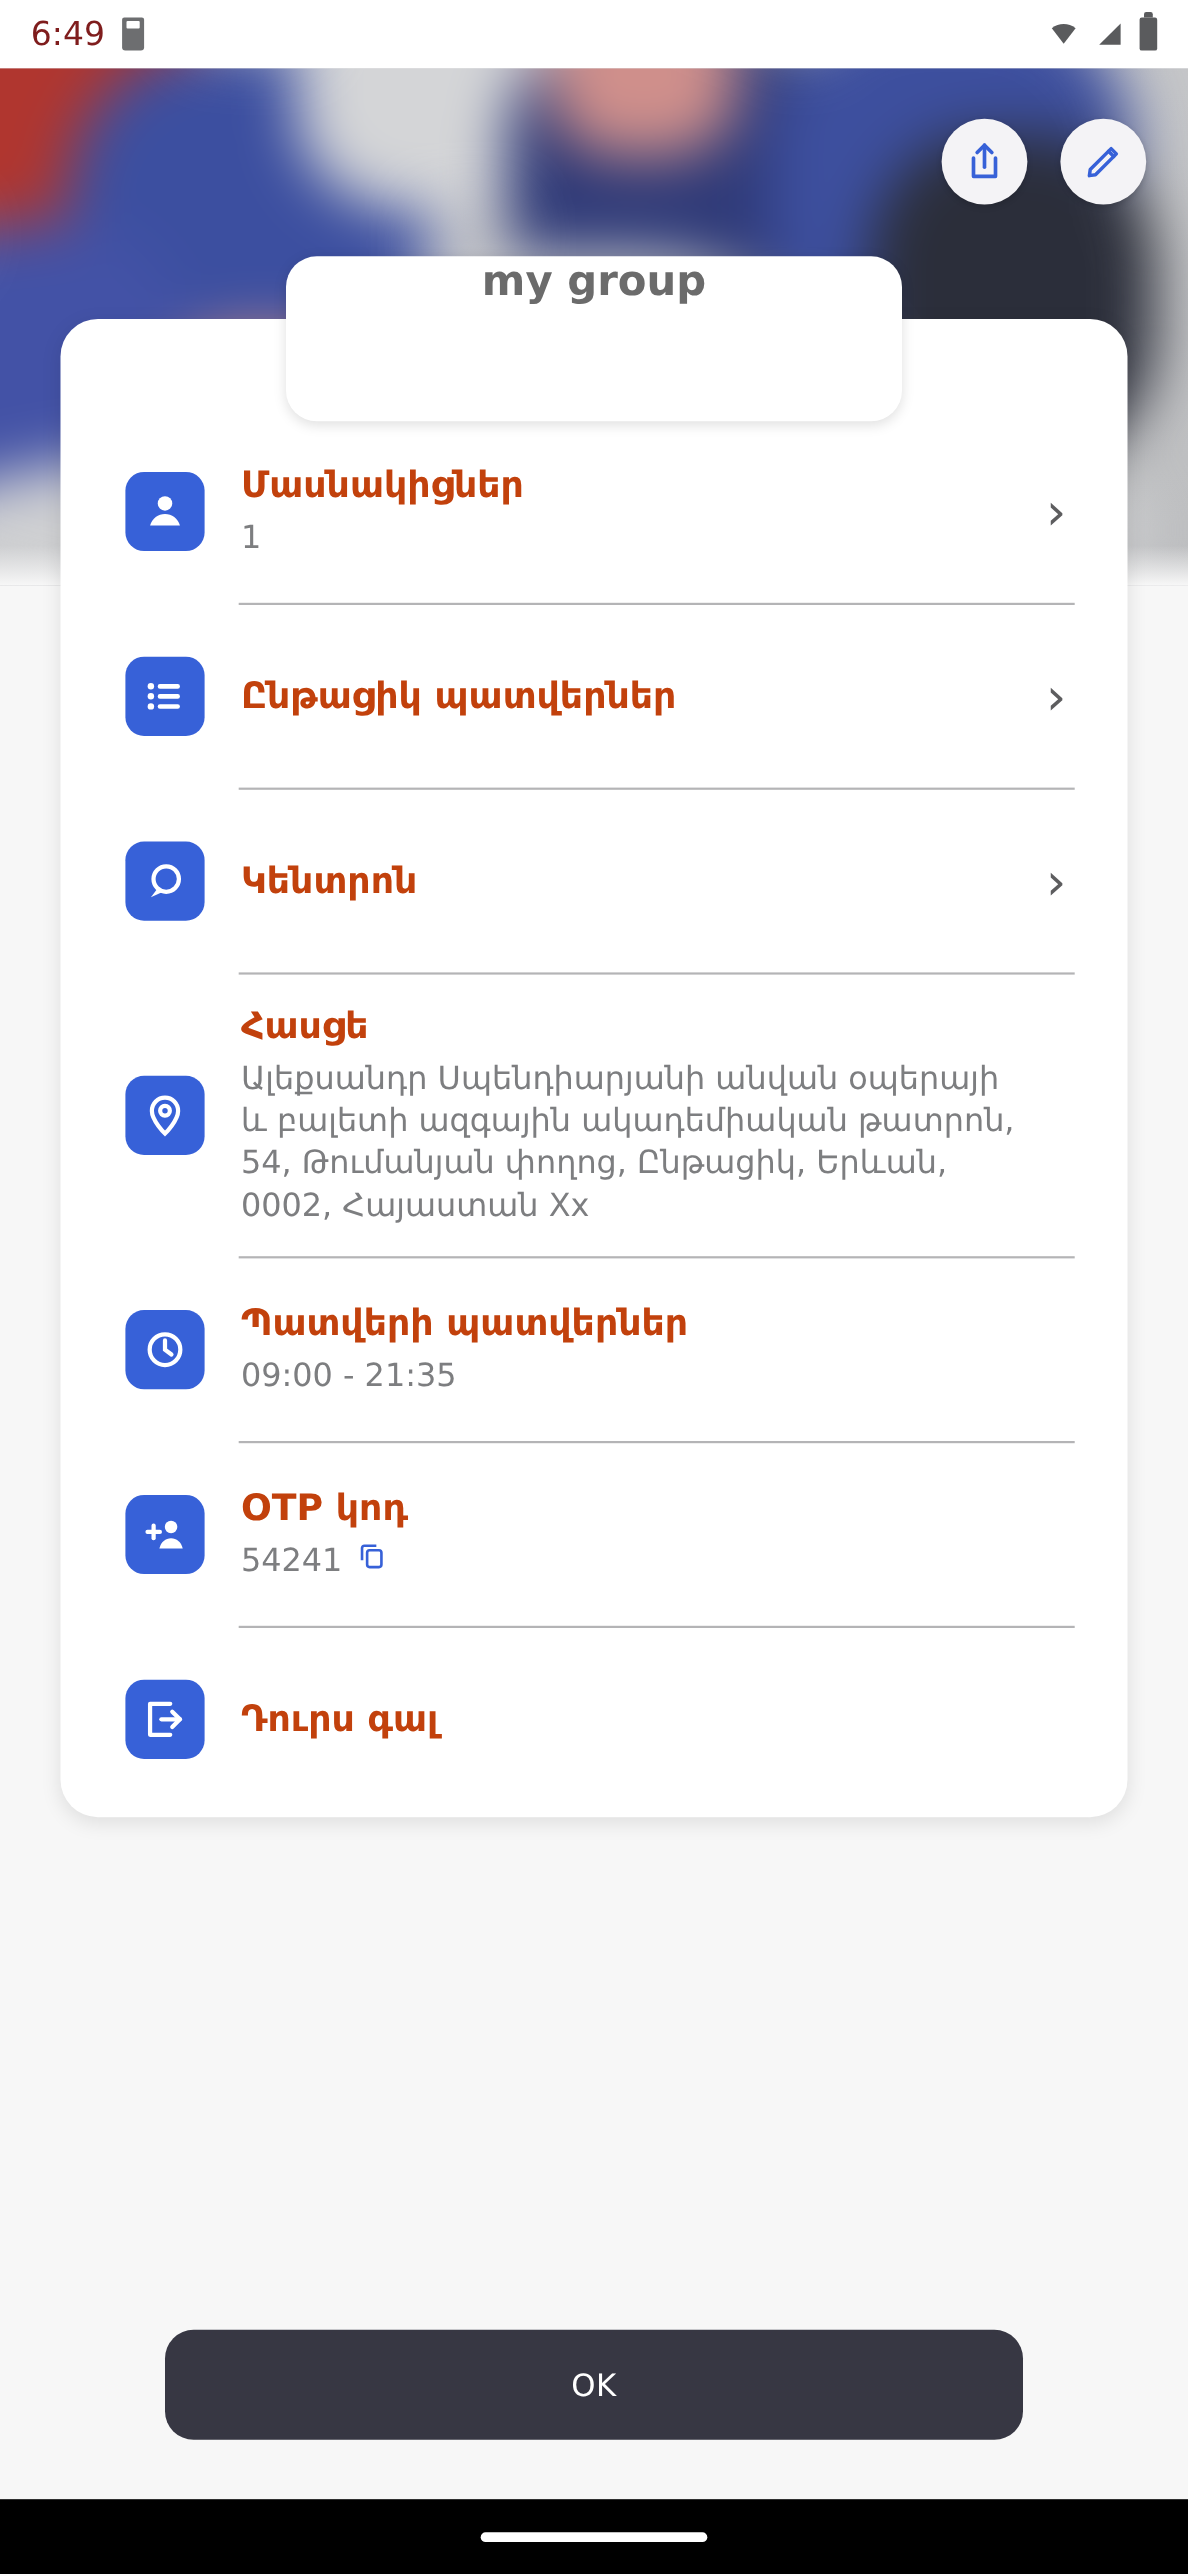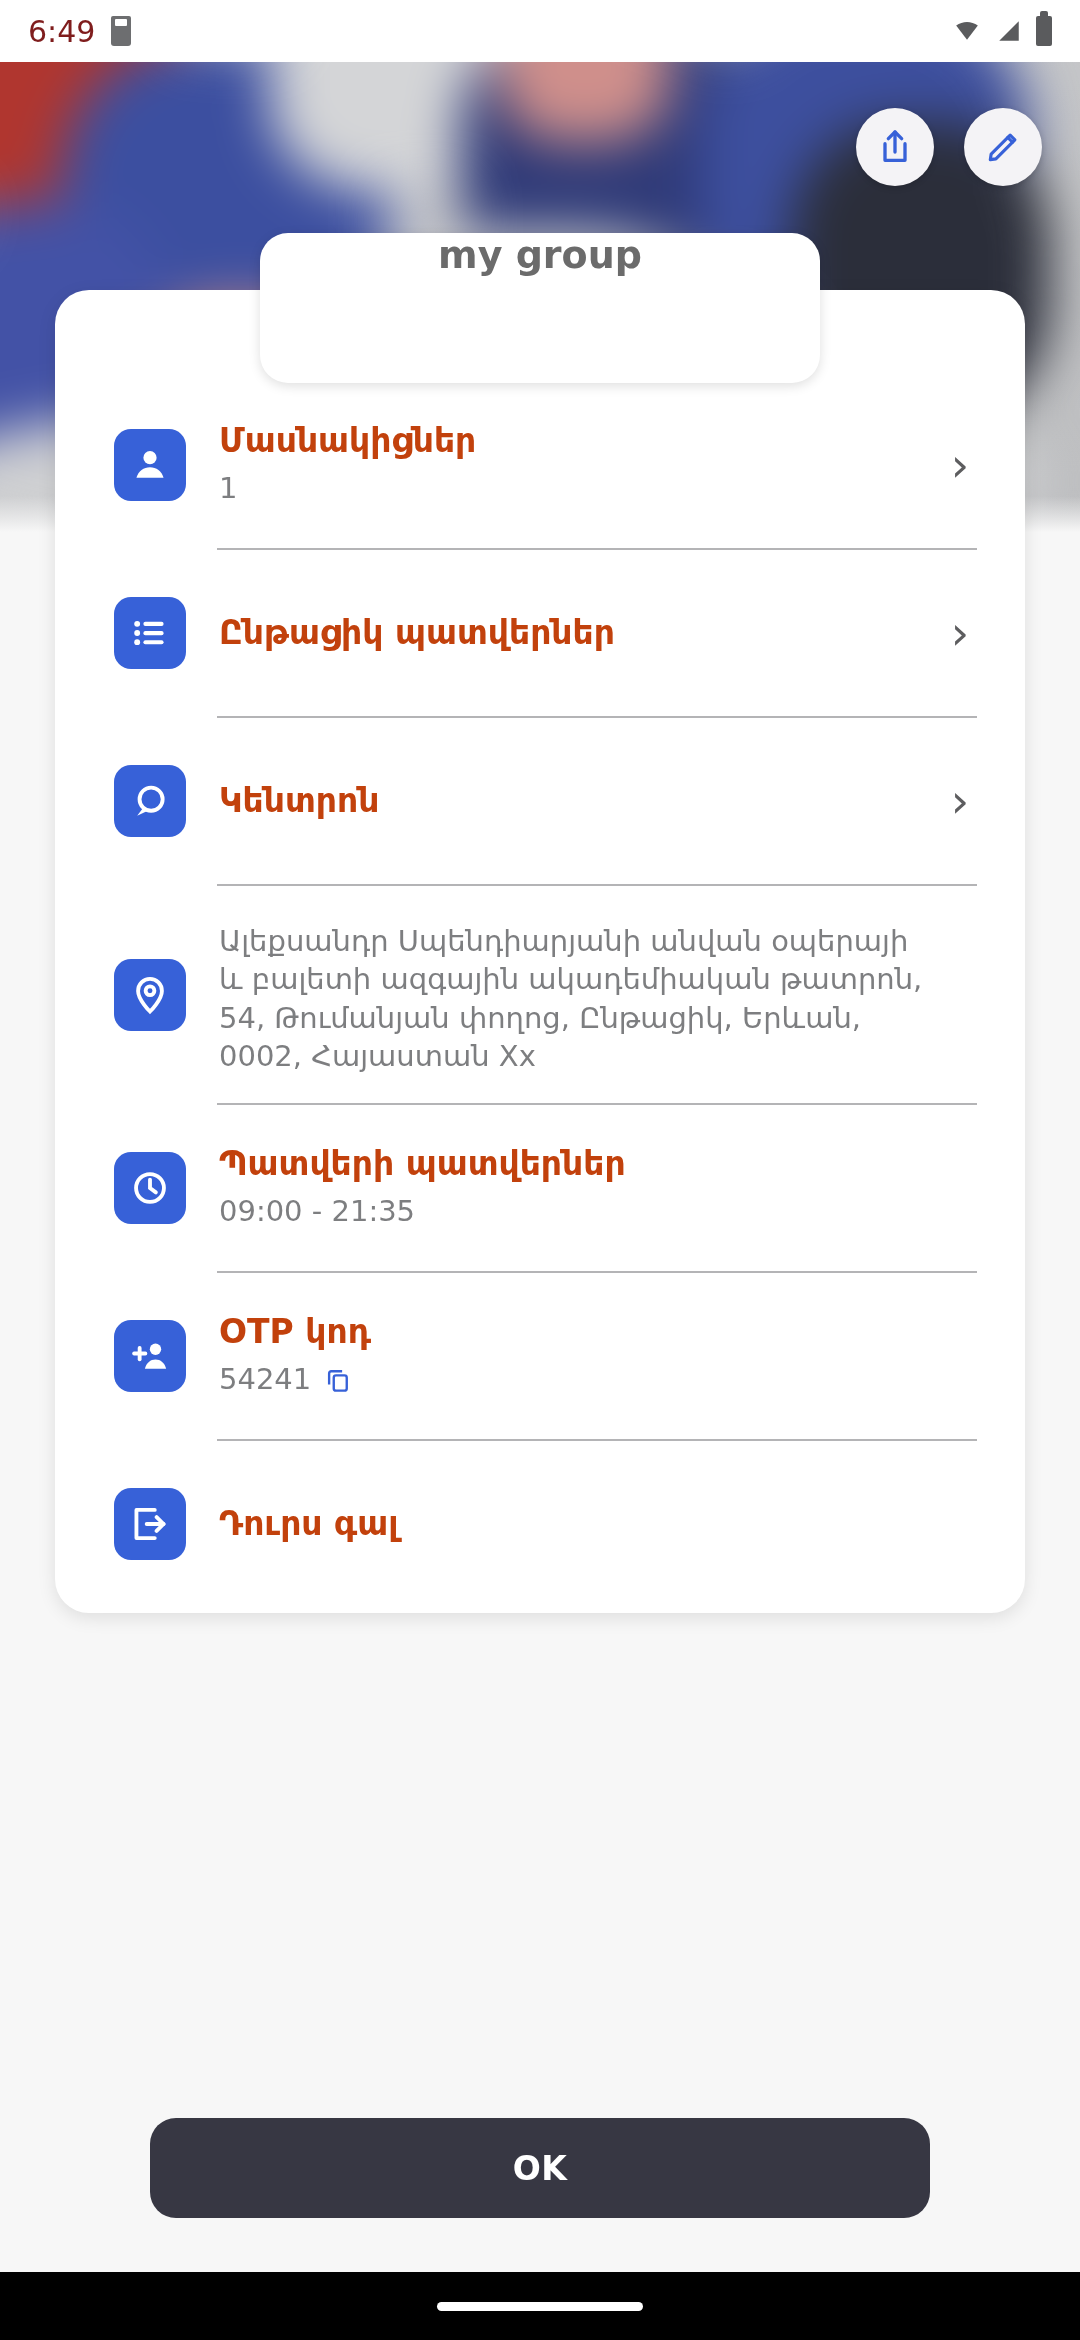--- a/index.html
+++ b/index.html
@@ -161,21 +161,21 @@
     font-family: "DejaVu Sans", sans-serif;
   }
   .row-sub {
     font-size: 29px;
     color: #7d7e80;
     line-height: 1.32;
     margin-top: 8px;
     font-family: "DejaVu Sans", sans-serif;
     font-weight: normal;
   }
-  .row-sub.inline-copy { display: flex; align-items: center; gap: 12px; }
+  .row-sub.inline-copy { display: flex; align-items: flex-start; gap: 12px; }
   .chev {
     align-self: center;
     flex: 0 0 auto;
     width: 34px;
     color: #5d5d5f;
     font-size: 46px;
     line-height: 1;
     font-weight: normal;
     text-align: center;
     font-family: "DejaVu Sans", sans-serif;
@@ -194,21 +194,21 @@
     position: absolute;
     left: 150px; top: 2118px;
     width: 780px; height: 100px;
     background: #373743;
     border-radius: 26px;
     display: flex; align-items: center; justify-content: center;
     cursor: pointer;
     z-index: 20;
   }
   #ok-button-label {
-    color: #ffffff; font-size: 33px; font-weight: bold;
+    color: #ffffff; font-size: 28px; font-weight: normal;
     letter-spacing: .5px;
     font-family: "DejaVu Sans", sans-serif;
   }
 
   
   #nav-bar {
     position: absolute; left: 0; bottom: 0;
     width: 1080px; height: 68px;
     background: #000000;
     display: flex; align-items: center; justify-content: center;
@@ -342,20 +342,21 @@
       <div class="row">
         <div class="row-icon-wrap">
           <div class="icon-tile">
             <svg width="44" height="44" viewBox="0 0 24 24" fill="none" stroke="#ffffff" stroke-width="2.1">
               <path d="M12 21 C12 21 18.5 14.6 18.5 9.8 C18.5 6.1 15.6 3.2 12 3.2 C8.4 3.2 5.5 6.1 5.5 9.8 C5.5 14.6 12 21 12 21 Z"></path>
               <circle cx="12" cy="9.7" r="2.4"></circle>
             </svg>
           </div>
         </div>
         <div class="row-body">
+          <div class="row-title">Հասցե</div>
           <div class="row-sub">Ալեքսանդր Սպենդիարյանի անվան օպերայի և բալետի ազգային ակադեմիական թատրոն, 54, Թումանյան փողոց, Ընթացիկ, Երևան, 0002, Հայաստան   Xx</div>
         </div>
         <div class="chev"></div>
       </div>
       <div class="sp-a"></div>
       <div class="divider"></div>
       <div class="sp-b"></div>
 
       <div class="row">
         <div class="row-icon-wrap">

